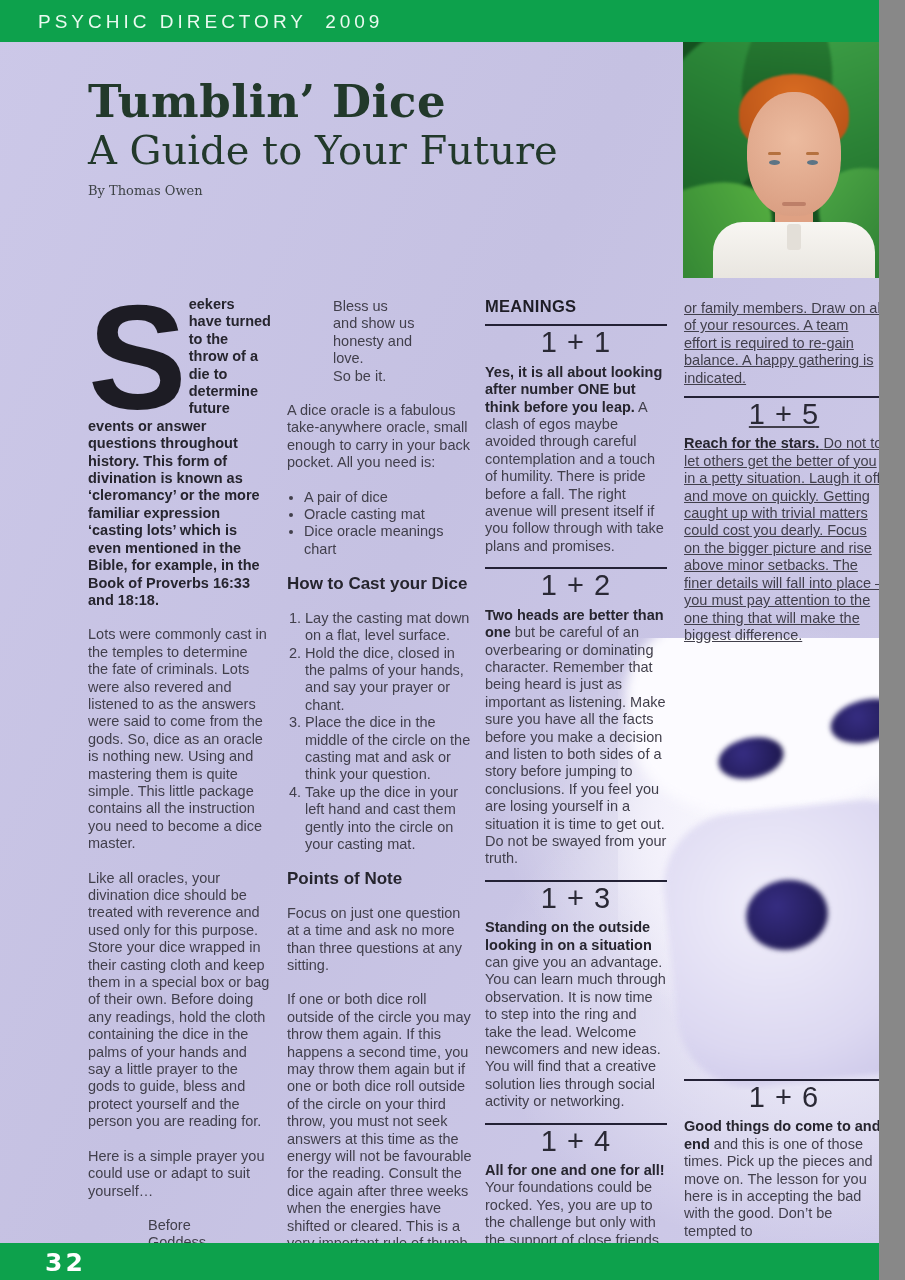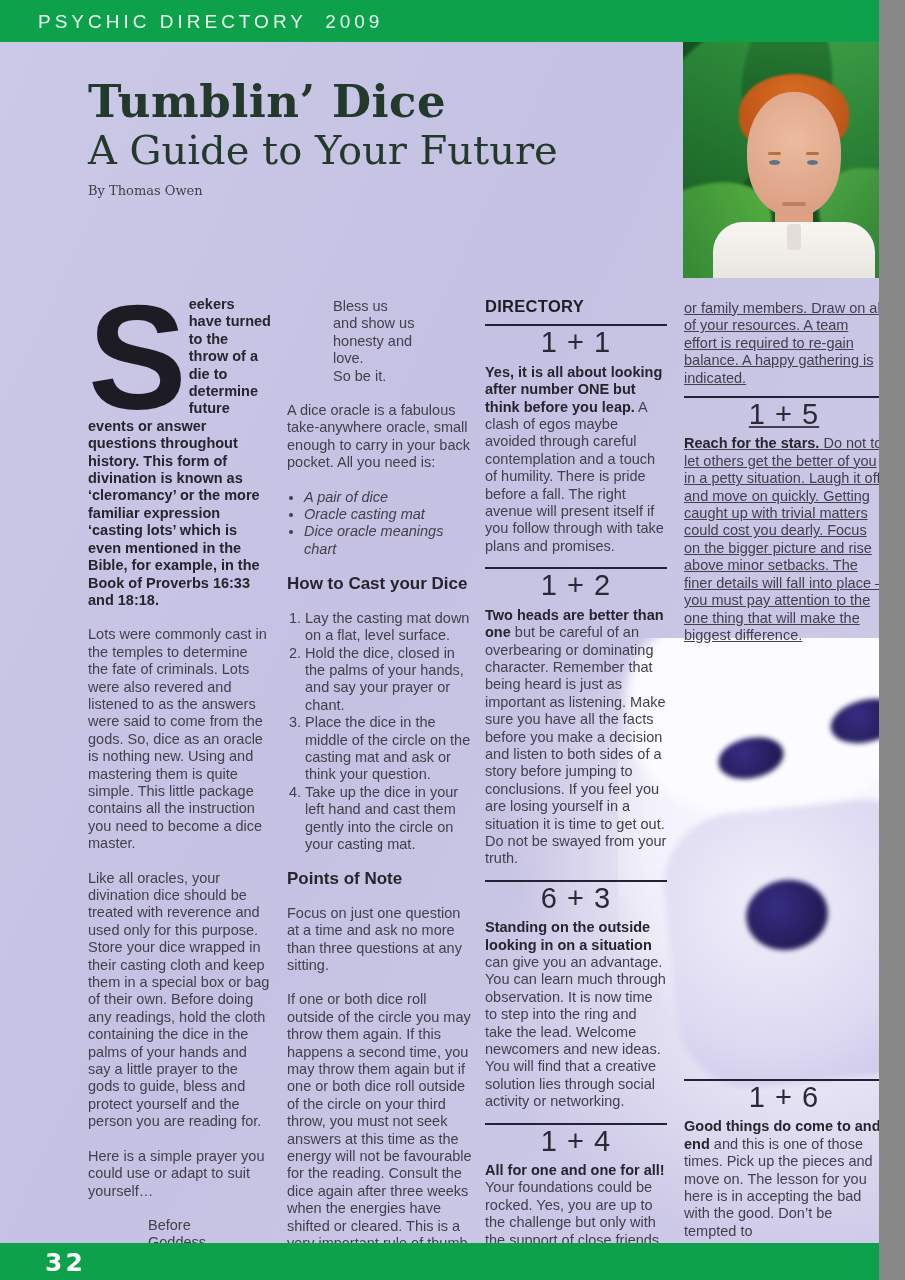--- a/index.html
+++ b/index.html
@@ -51,21 +51,21 @@
   #col4{left:684px;top:300px;width:200px;height:943px;text-decoration:underline;}
   .para{margin:17px 0 0;}
   .first{margin-top:0;}
   b,.bold{color:#26252e;}
   .intro{font-weight:700;color:#2a2933;margin:0;}
   .dropcap{float:left;font-size:148px;line-height:.73;font-weight:700;color:#1d1c24;
     margin:8px 7px 0 0;letter-spacing:-5px;}
   .prayer{margin-top:17px;}
   .prayer div{padding-left:60px;}
   .prayer2 div{padding-left:46px;}
-  ul.bullets{margin:17px 0 0;padding-left:17px;list-style:disc;font-style:italic;}
+  ul.bullets{margin:17px 0 0;padding-left:17px;list-style:disc;}
   ol.steps{margin:17px 0 0;padding-left:18px;list-style:decimal;}
   ul.bullets li,ol.steps li{margin:0;}
   .subhead{font-size:17px;font-weight:700;color:#26252e;margin:17px 0 0;}
   
   .meanhead{font-size:16.5px;font-weight:700;color:#1e1d26;letter-spacing:.3px;margin:0;}
   .rule{border-top:2px solid #232135;margin-top:9px;}
   .secnum{font-size:29px;text-align:center;color:#2a2935;margin:8px 0 12px;letter-spacing:1px;}
   .sec p{margin:0 0 12px;}
   .sec16{position:absolute;left:0;top:770px;width:200px;}
   
@@ -157,37 +157,37 @@
       <li>Place the dice in the middle of the circle on the casting mat and ask or think your question.</li>
       <li>Take up the dice in your left hand and cast them gently into the circle on your casting mat.</li>
     </ol>
     <div class="subhead">Points of Note</div>
     <p class="para">Focus on just one question at a time and ask no more than three questions at any sitting.</p>
     <p class="para">If one or both dice roll outside of the circle you may throw them again. If this happens a second time, you may throw them again but if one or both dice roll outside of the circle on your third throw, you must not seek answers at this time as the energy will not be favourable for the reading. Consult the dice again after three weeks when the energies have shifted or cleared. This is a very important rule of thumb when using the dice as an oracle.</p>
 
   </div>
 
   <div class="col" id="col3">
-    <div class="meanhead">DIRECTORY</div>
+    <div class="meanhead">MEANINGS</div>
 
     <div class="sec">
       <div class="rule"></div>
       <div class="secnum">1 + 1</div>
       <p><b>Yes, it is all about looking after number ONE but think before you leap.</b> <span>A clash of egos maybe avoided through careful contemplation and a touch of humility. There is pride before a fall. The right avenue will present itself if you follow through with take plans and promises.</span></p>
     </div>
 
     <div class="sec">
       <div class="rule"></div>
       <div class="secnum">1 + 2</div>
       <p><b>Two heads are better than one</b> <span>but be careful of an overbearing or dominating character. Remember that being heard is just as important as listening. Make sure you have all the facts before you make a decision and listen to both sides of a story before jumping to conclusions. If you feel you are losing yourself in a situation it is time to get out. Do not be swayed from your truth.</span></p>
     </div>
 
     <div class="sec">
       <div class="rule"></div>
-      <div class="secnum">6 + 3</div>
+      <div class="secnum">1 + 3</div>
       <p><b>Standing on the outside looking in on a situation</b> <span>can give you an advantage. You can learn much through observation. It is now time to step into the ring and take the lead. Welcome newcomers and new ideas. You will find that a creative solution lies through social activity or networking.</span></p>
     </div>
 
     <div class="sec">
       <div class="rule"></div>
       <div class="secnum">1 + 4</div>
       <p><b>All for one and one for all!</b> <span>Your foundations could be rocked. Yes, you are up to the challenge but only with the support of close friends</span></p>
     </div>
   </div>
 

